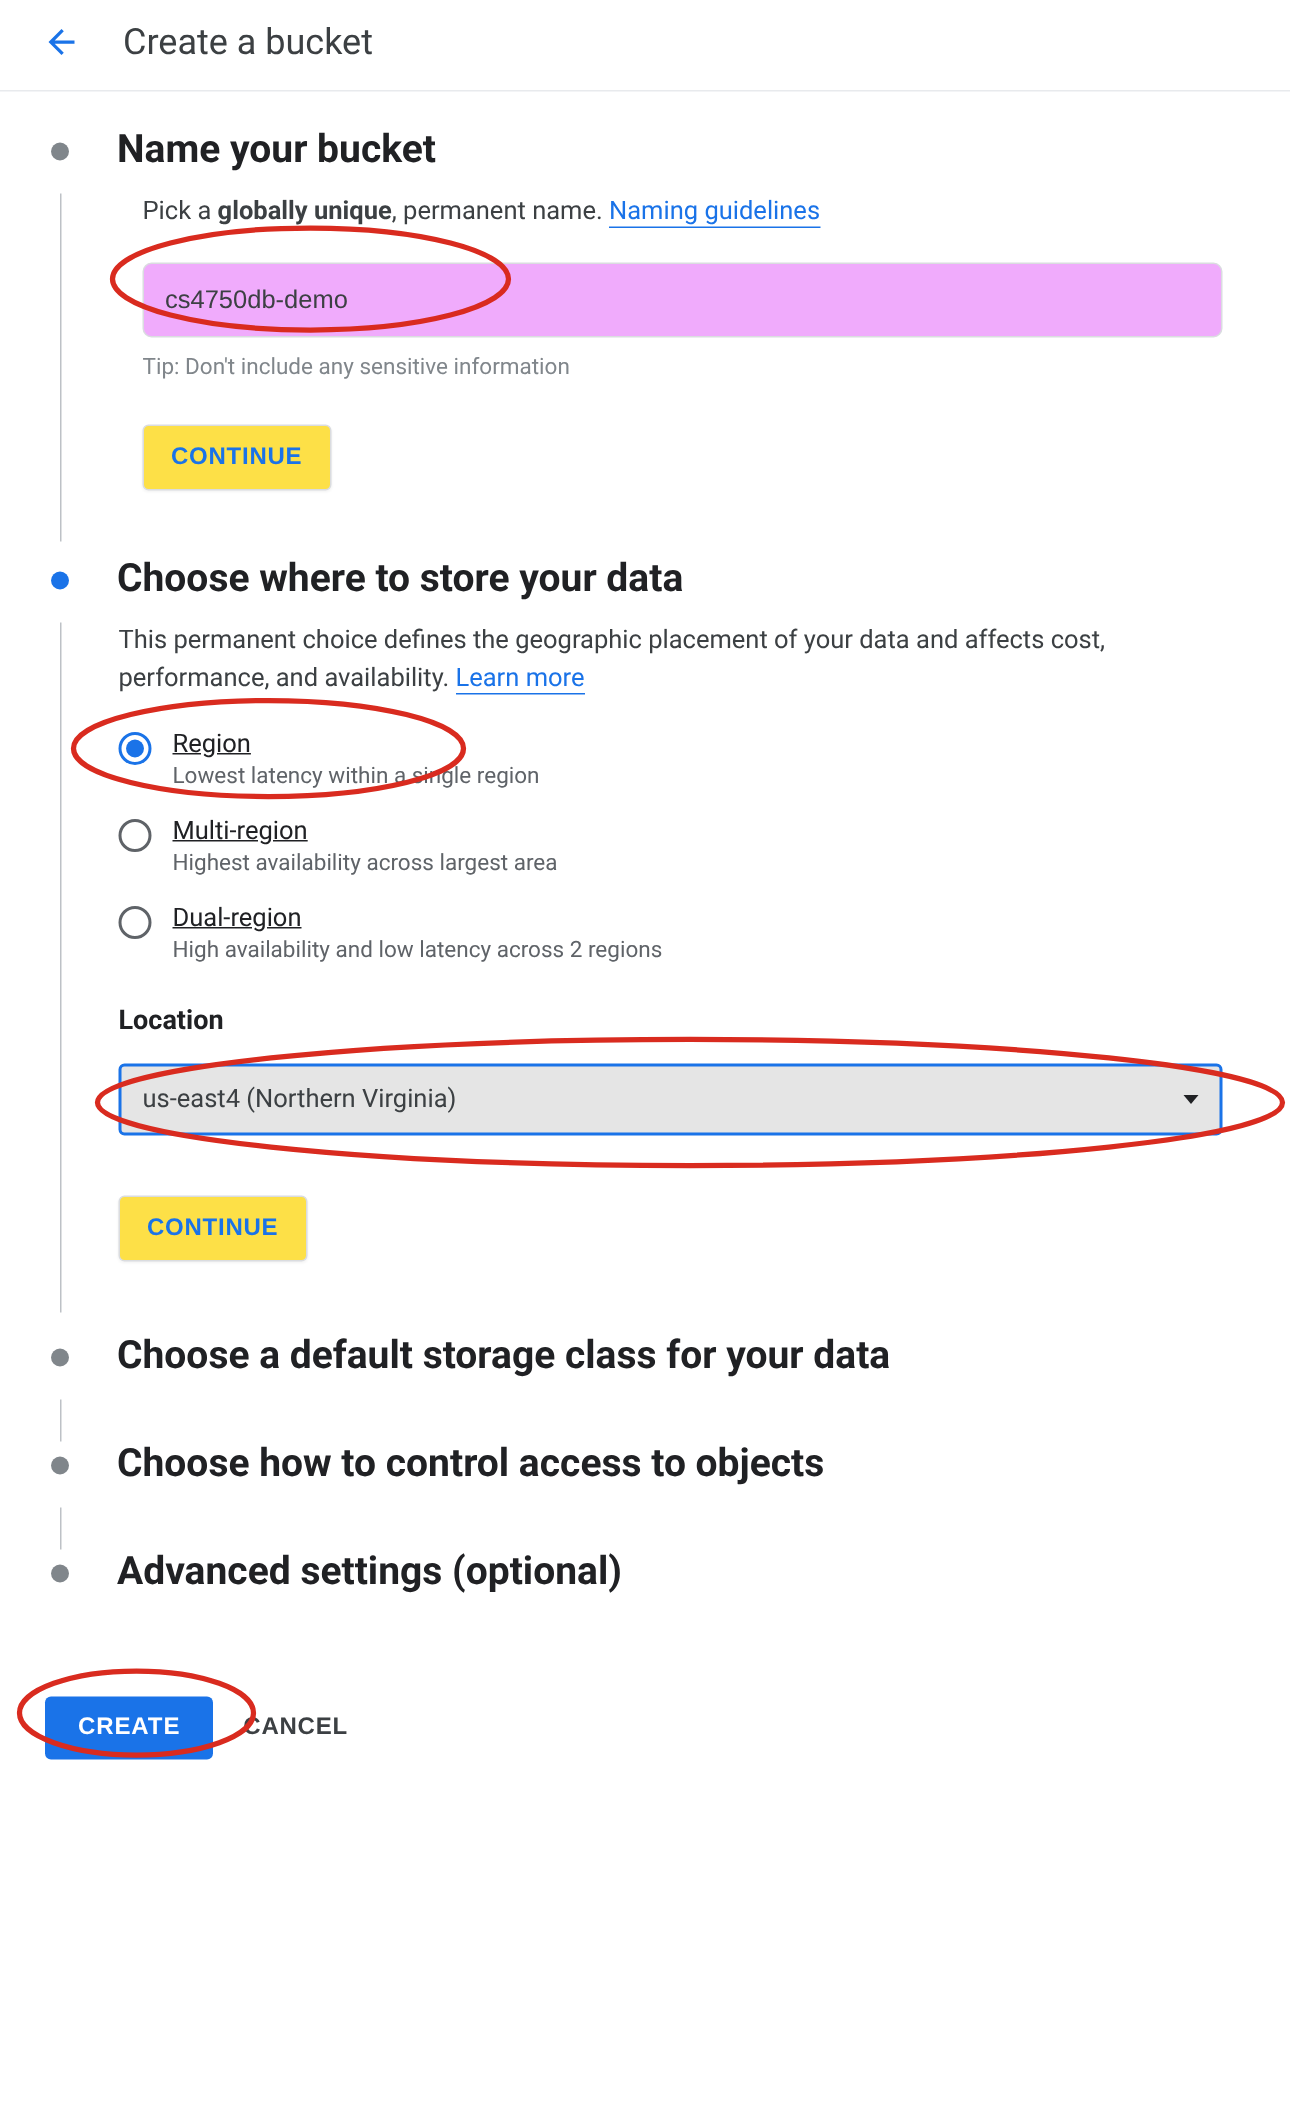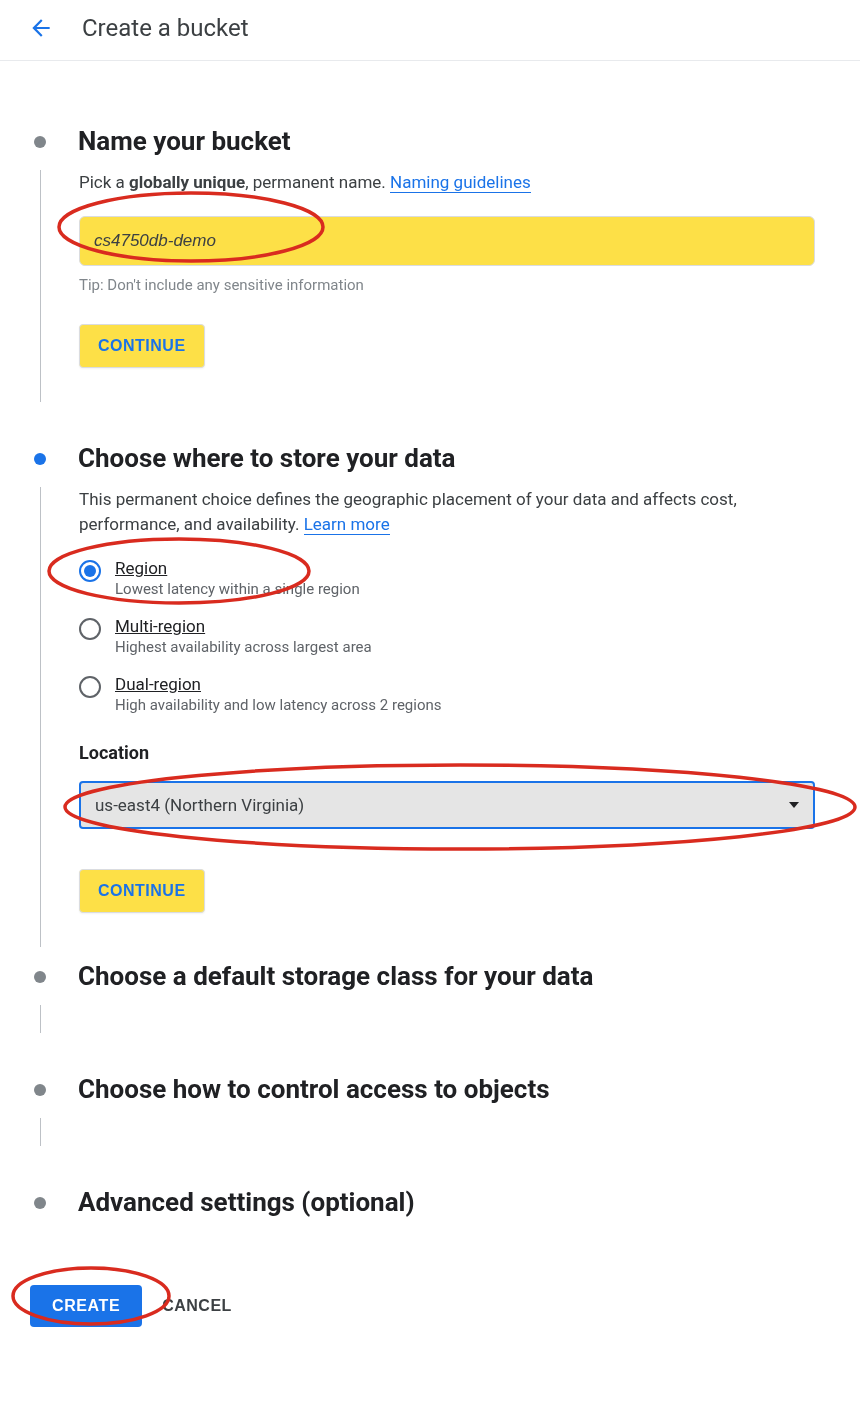--- a/index.html
+++ b/index.html
@@ -28,21 +28,20 @@
     color: #3c4043;
   }
   .content {
     padding: 24px 30px 30px 30px;
   }
   .step {
     display: flex;
     align-items: flex-start;
     gap: 32px;
     position: relative;
-    margin-top: 41px;
   }
   .bullet {
     width: 12px;
     height: 12px;
     border-radius: 50%;
     background: #80868b;
     margin-top: 10px;
     flex-shrink: 0;
     margin-left: 4px;
   }
@@ -73,22 +72,21 @@
     min-height: 20px;
   }
   .field-input {
     width: 98%;
     padding: 14px 14px;
     font-size: 17px;
     border: 1px solid #dadce0;
     border-radius: 6px;
     outline: none;
     color: #3c4043;
-    background:#fde047;
-    font-style:italic;
+    background:#f0abfc;
   }
   .tip {
     font-size: 15px;
     color: #80868b;
     margin-top: 10px;
   }
   .btn {
     display: inline-block;
     margin-top: 30px;
     margin-bottom: 8px;
@@ -191,21 +189,21 @@
 
 <div class="content">
 
   <div class="step-wrap">
     <div class="step">
       <div class="bullet"></div>
       <div class="step-body">
         <div class="step-title">Name your bucket</div>
       </div>
     </div>
-    <div style="display:flex;">
+    <div style="display:flex;gap:16px;">
       <div class="connector"></div>
       <div style="flex:1; padding-left:38px; padding-bottom:26px; position:relative;">
         <p class="step-desc">
           <span>Pick a </span><span class="bold">globally unique</span><span>, permanent name. </span><a class="link">Naming guidelines</a>
         </p>
         <div style="position:relative;">
           <input class="field-input" value="cs4750db-demo" style="">
           <svg class="annot" style="left:-28px; top:-30px;" width="280" height="82">
               <ellipse cx="140" cy="41" rx="132" ry="34"></ellipse>
             </svg>

